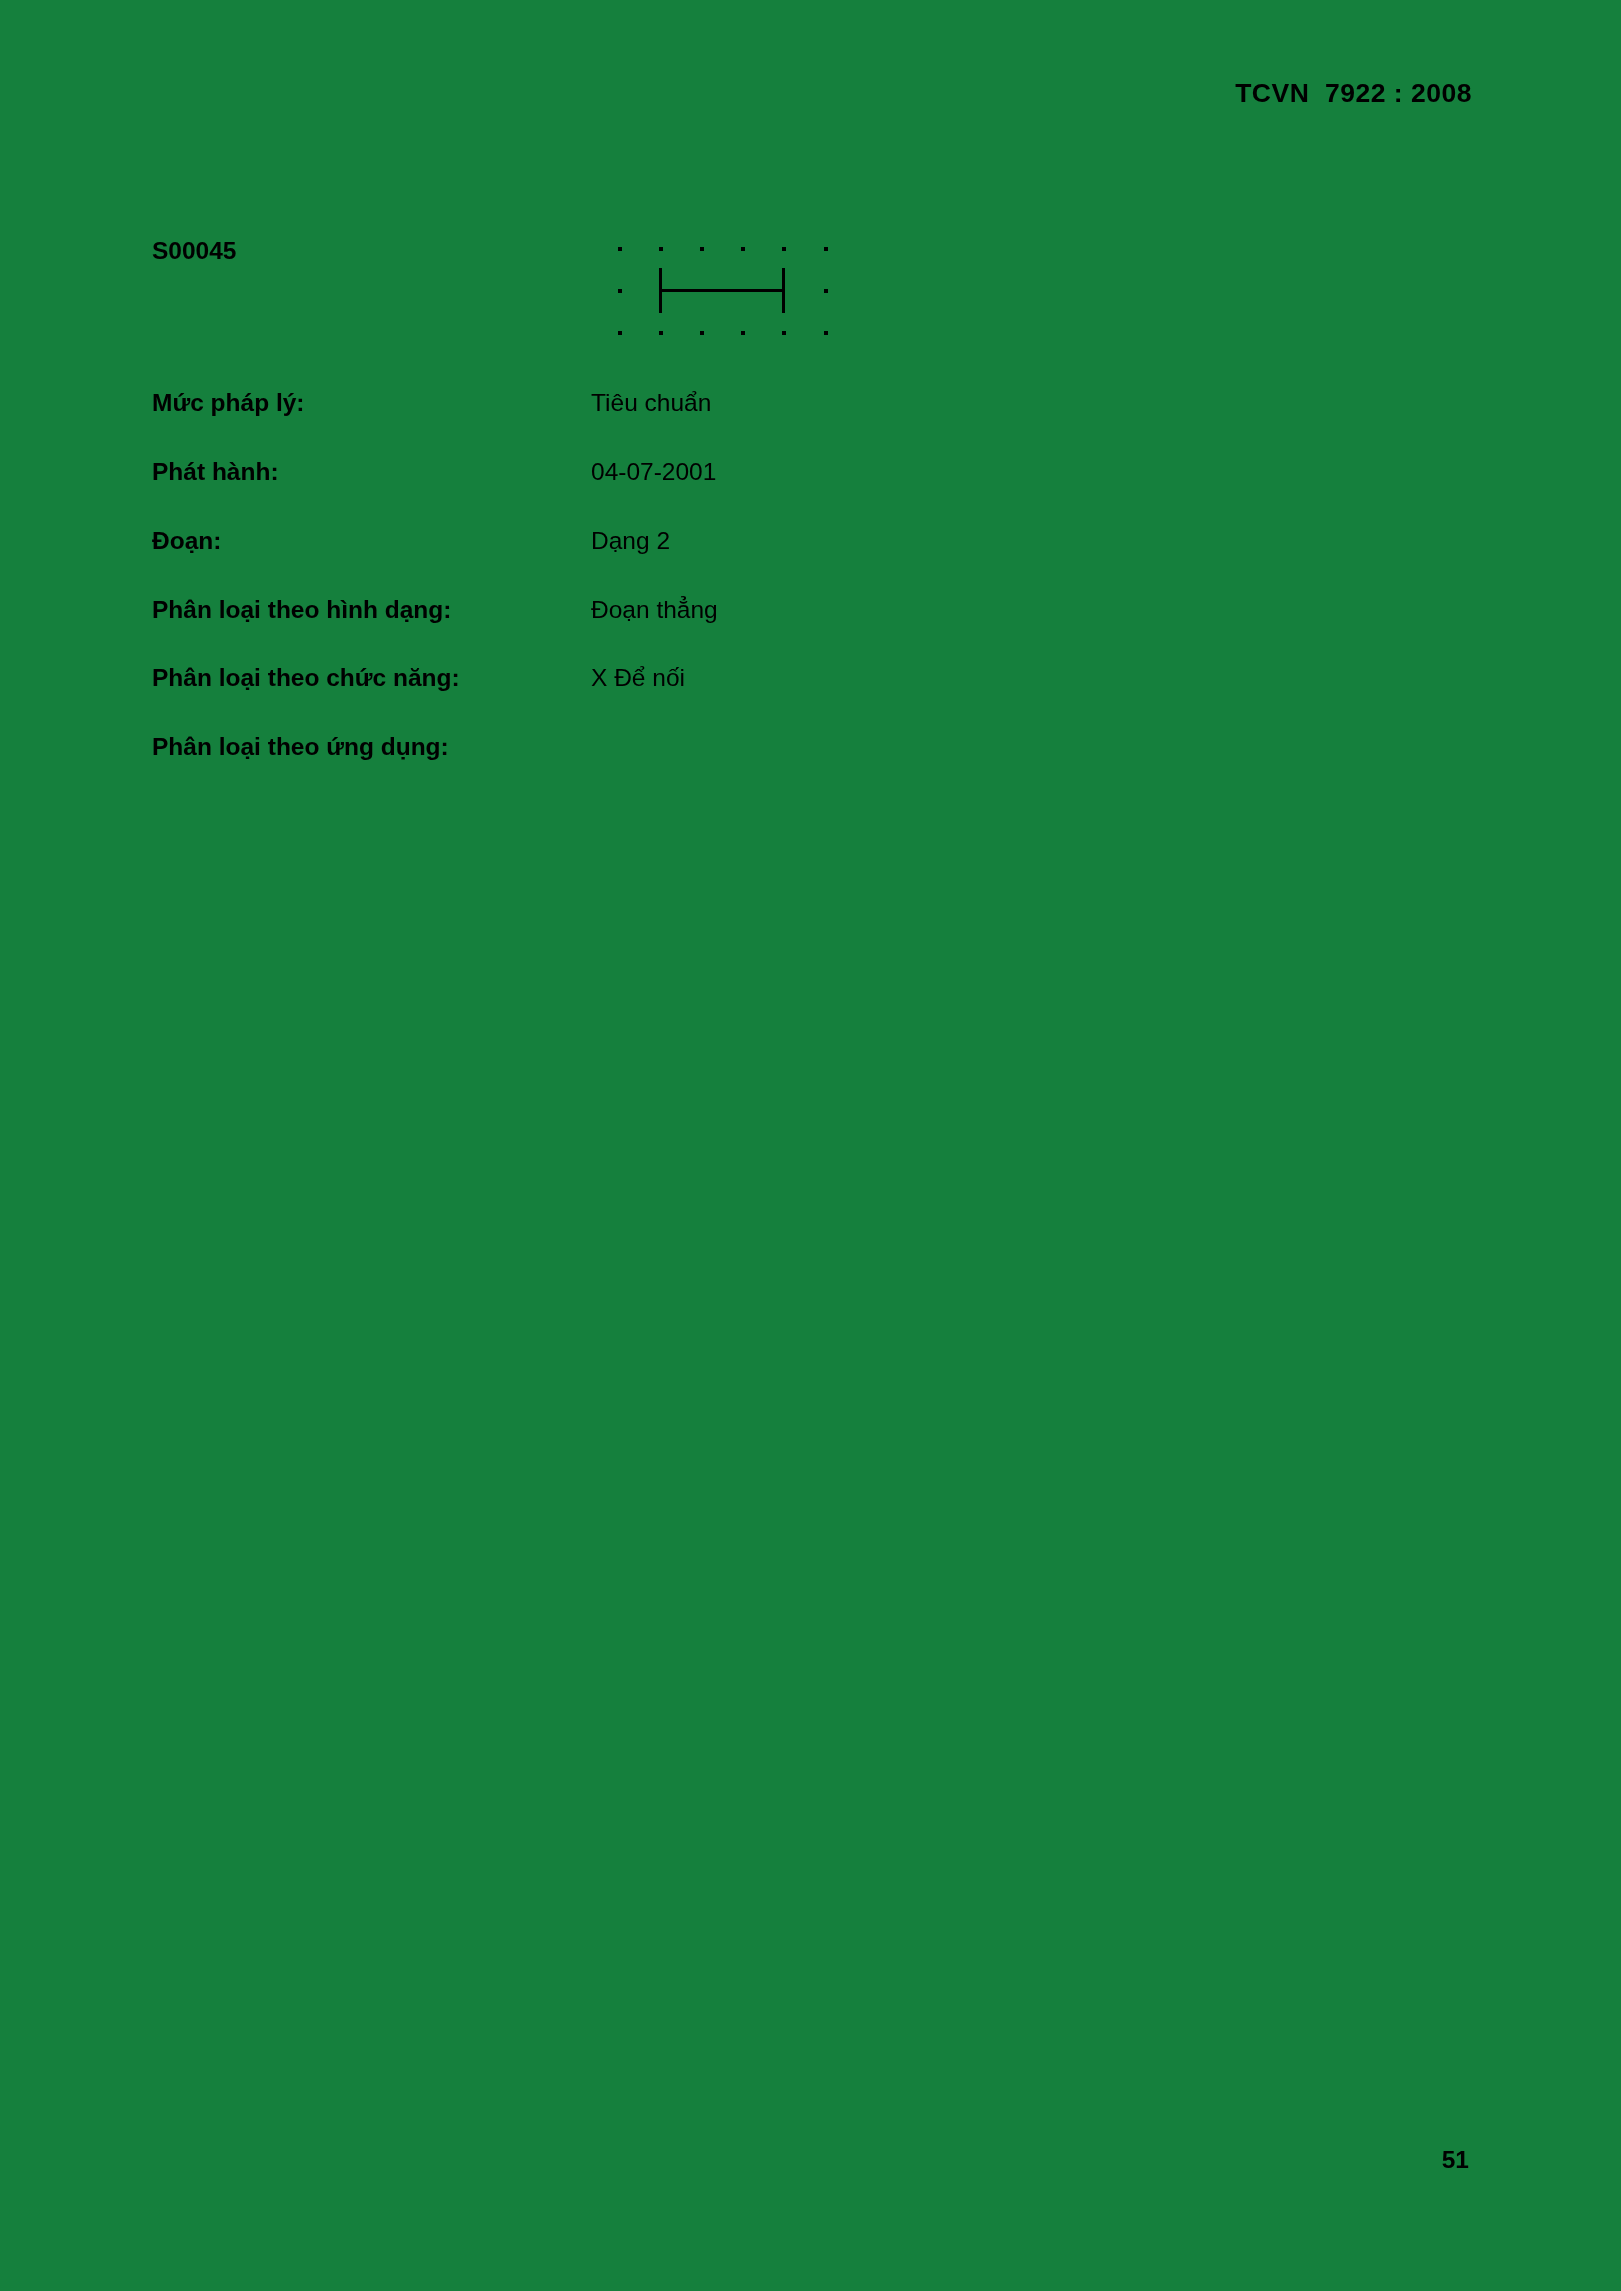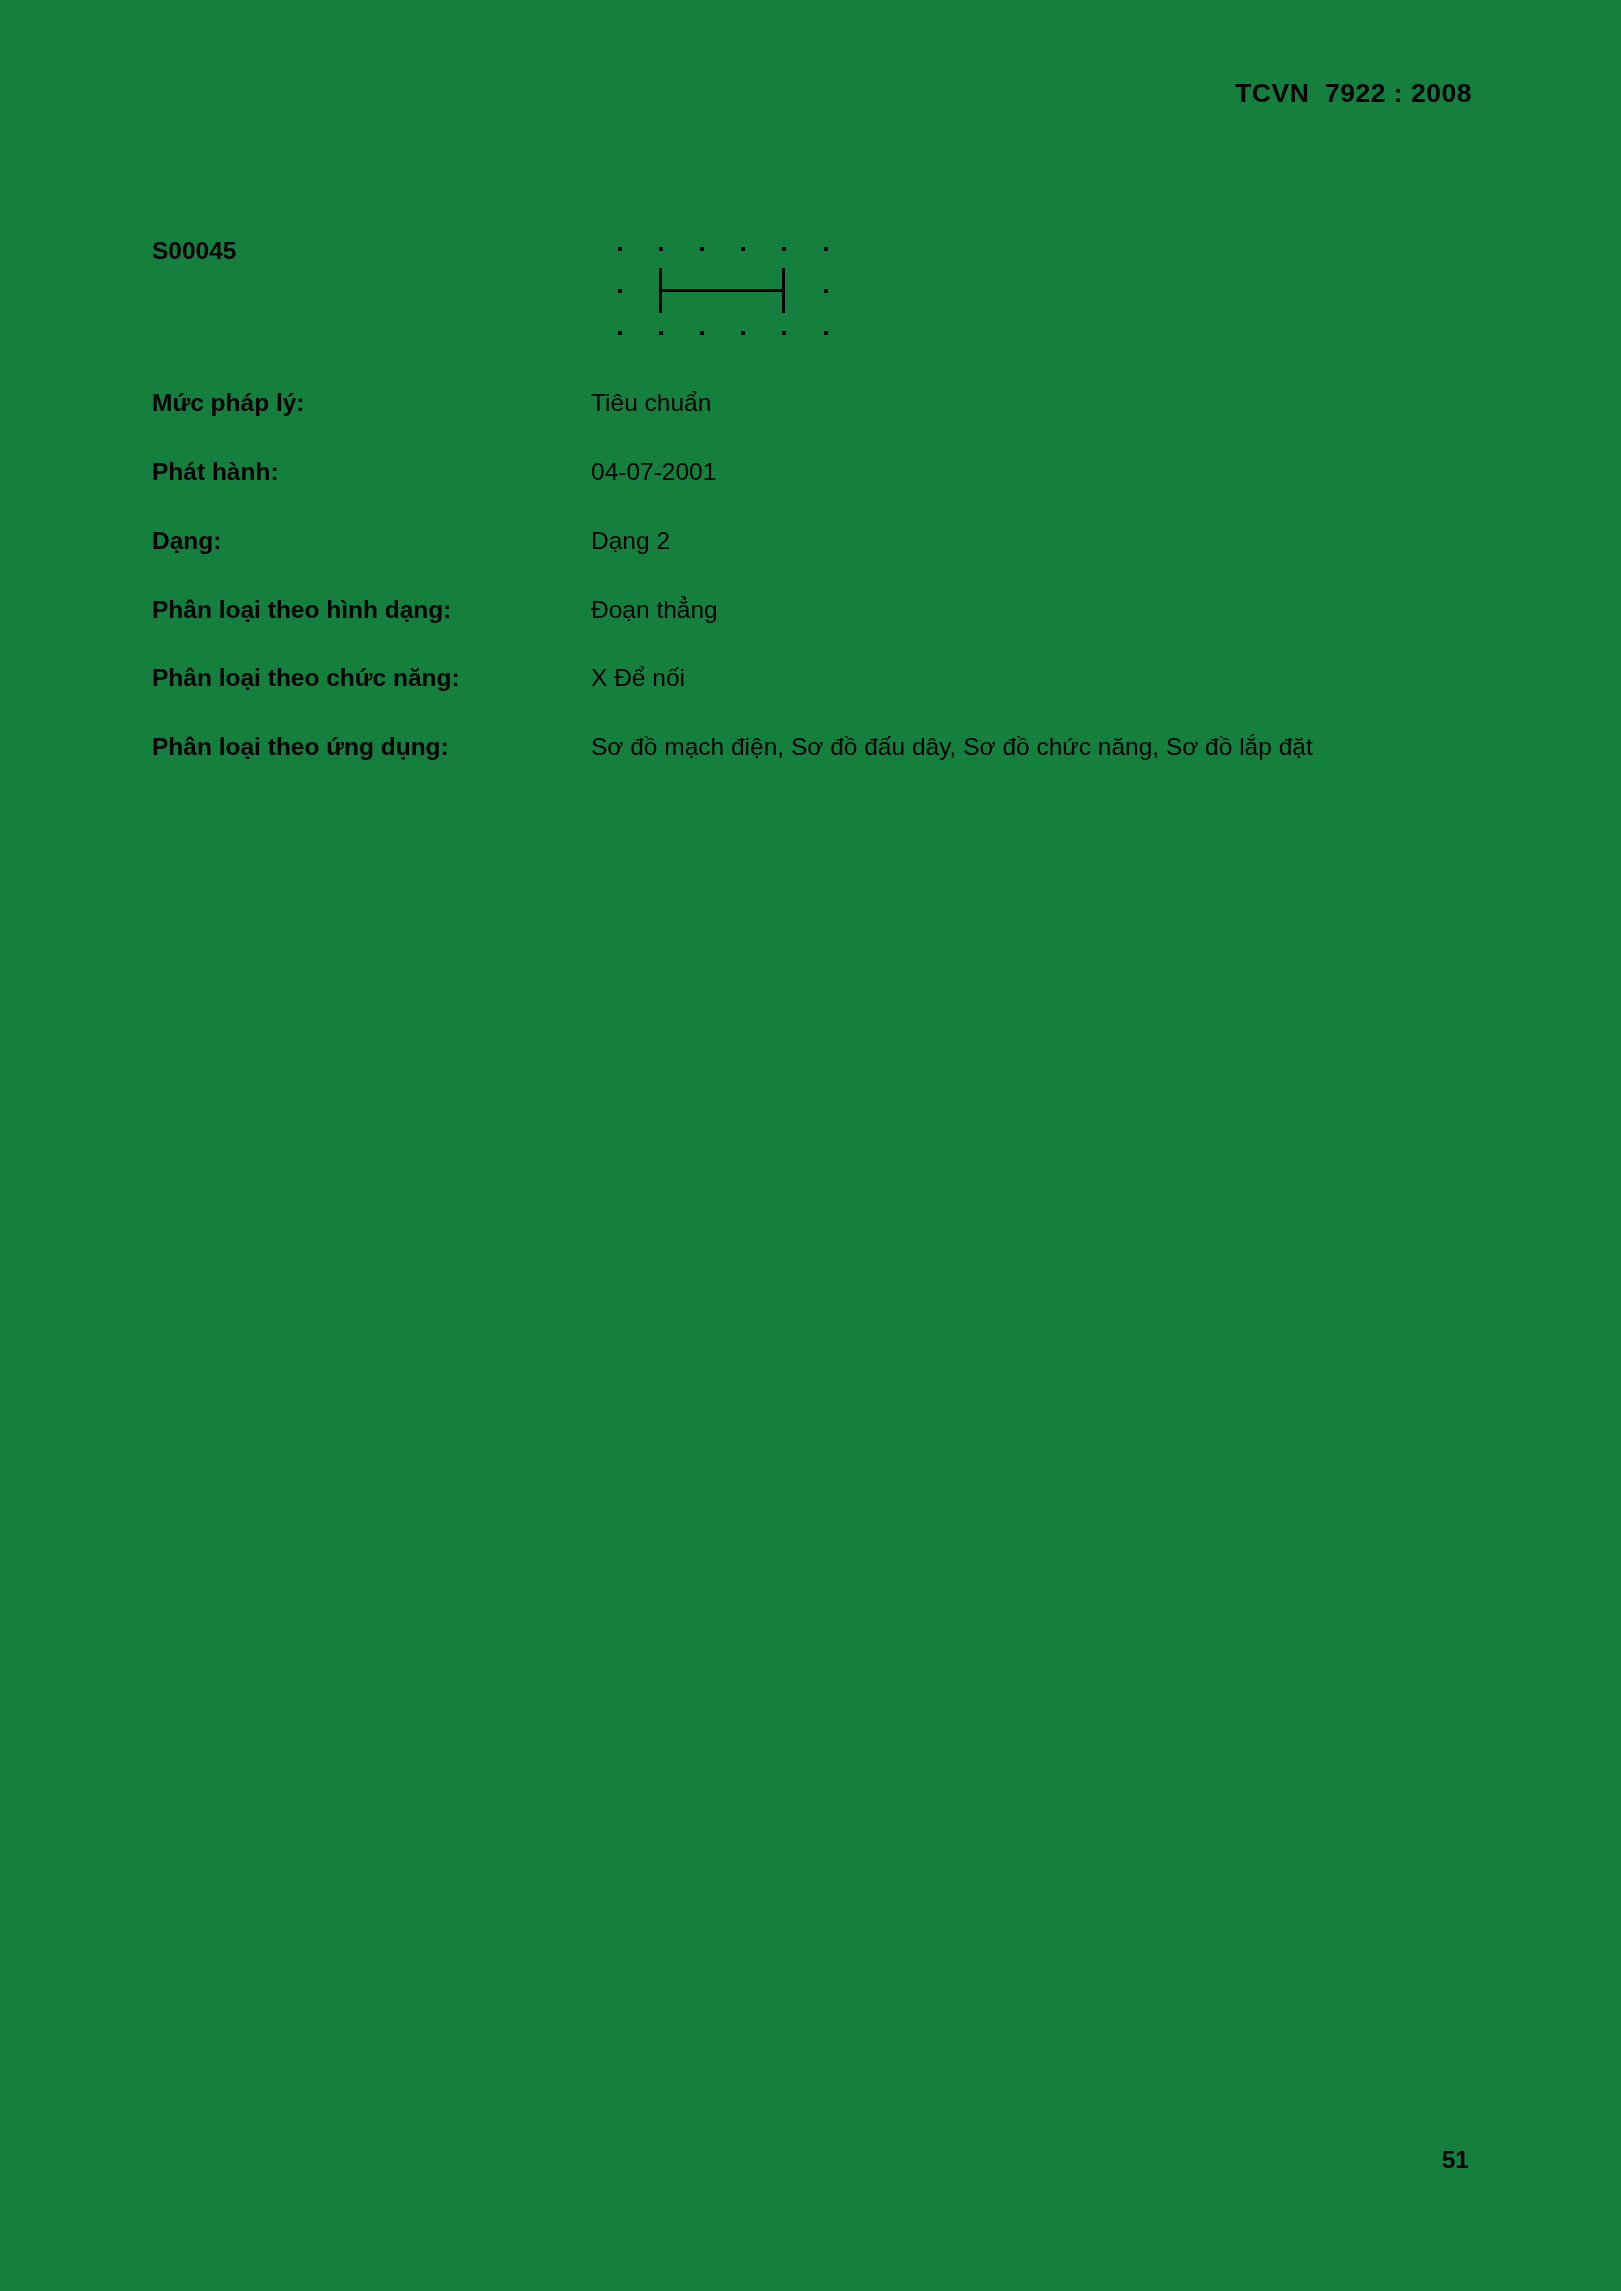--- a/index.html
+++ b/index.html
@@ -126,33 +126,32 @@
   <div class="fields">
     <div class="row">
       <div class="label">Mức pháp lý:</div>
       <div class="value">Tiêu chuẩn</div>
     </div>
     <div class="row">
       <div class="label">Phát hành:</div>
       <div class="value">04-07-2001</div>
     </div>
     <div class="row">
-      <div class="label">Dạng:</div>
+      <div class="label">Đoạn:</div>
       <div class="value">Dạng 2</div>
     </div>
     <div class="row">
       <div class="label">Phân loại theo hình dạng:</div>
       <div class="value">Đoạn thẳng</div>
     </div>
     <div class="row">
       <div class="label">Phân loại theo chức năng:</div>
       <div class="value">X Để nối</div>
     </div>
     <div class="row">
       <div class="label">Phân loại theo ứng dụng:</div>
-      <div class="value">Sơ đồ mạch điện, Sơ đồ đấu dây, Sơ đồ chức năng, Sơ đồ lắp đặt</div>
     </div>
   </div>
 
   <div class="page-number">51</div>
 
 </div>
 
 
 </body></html>

